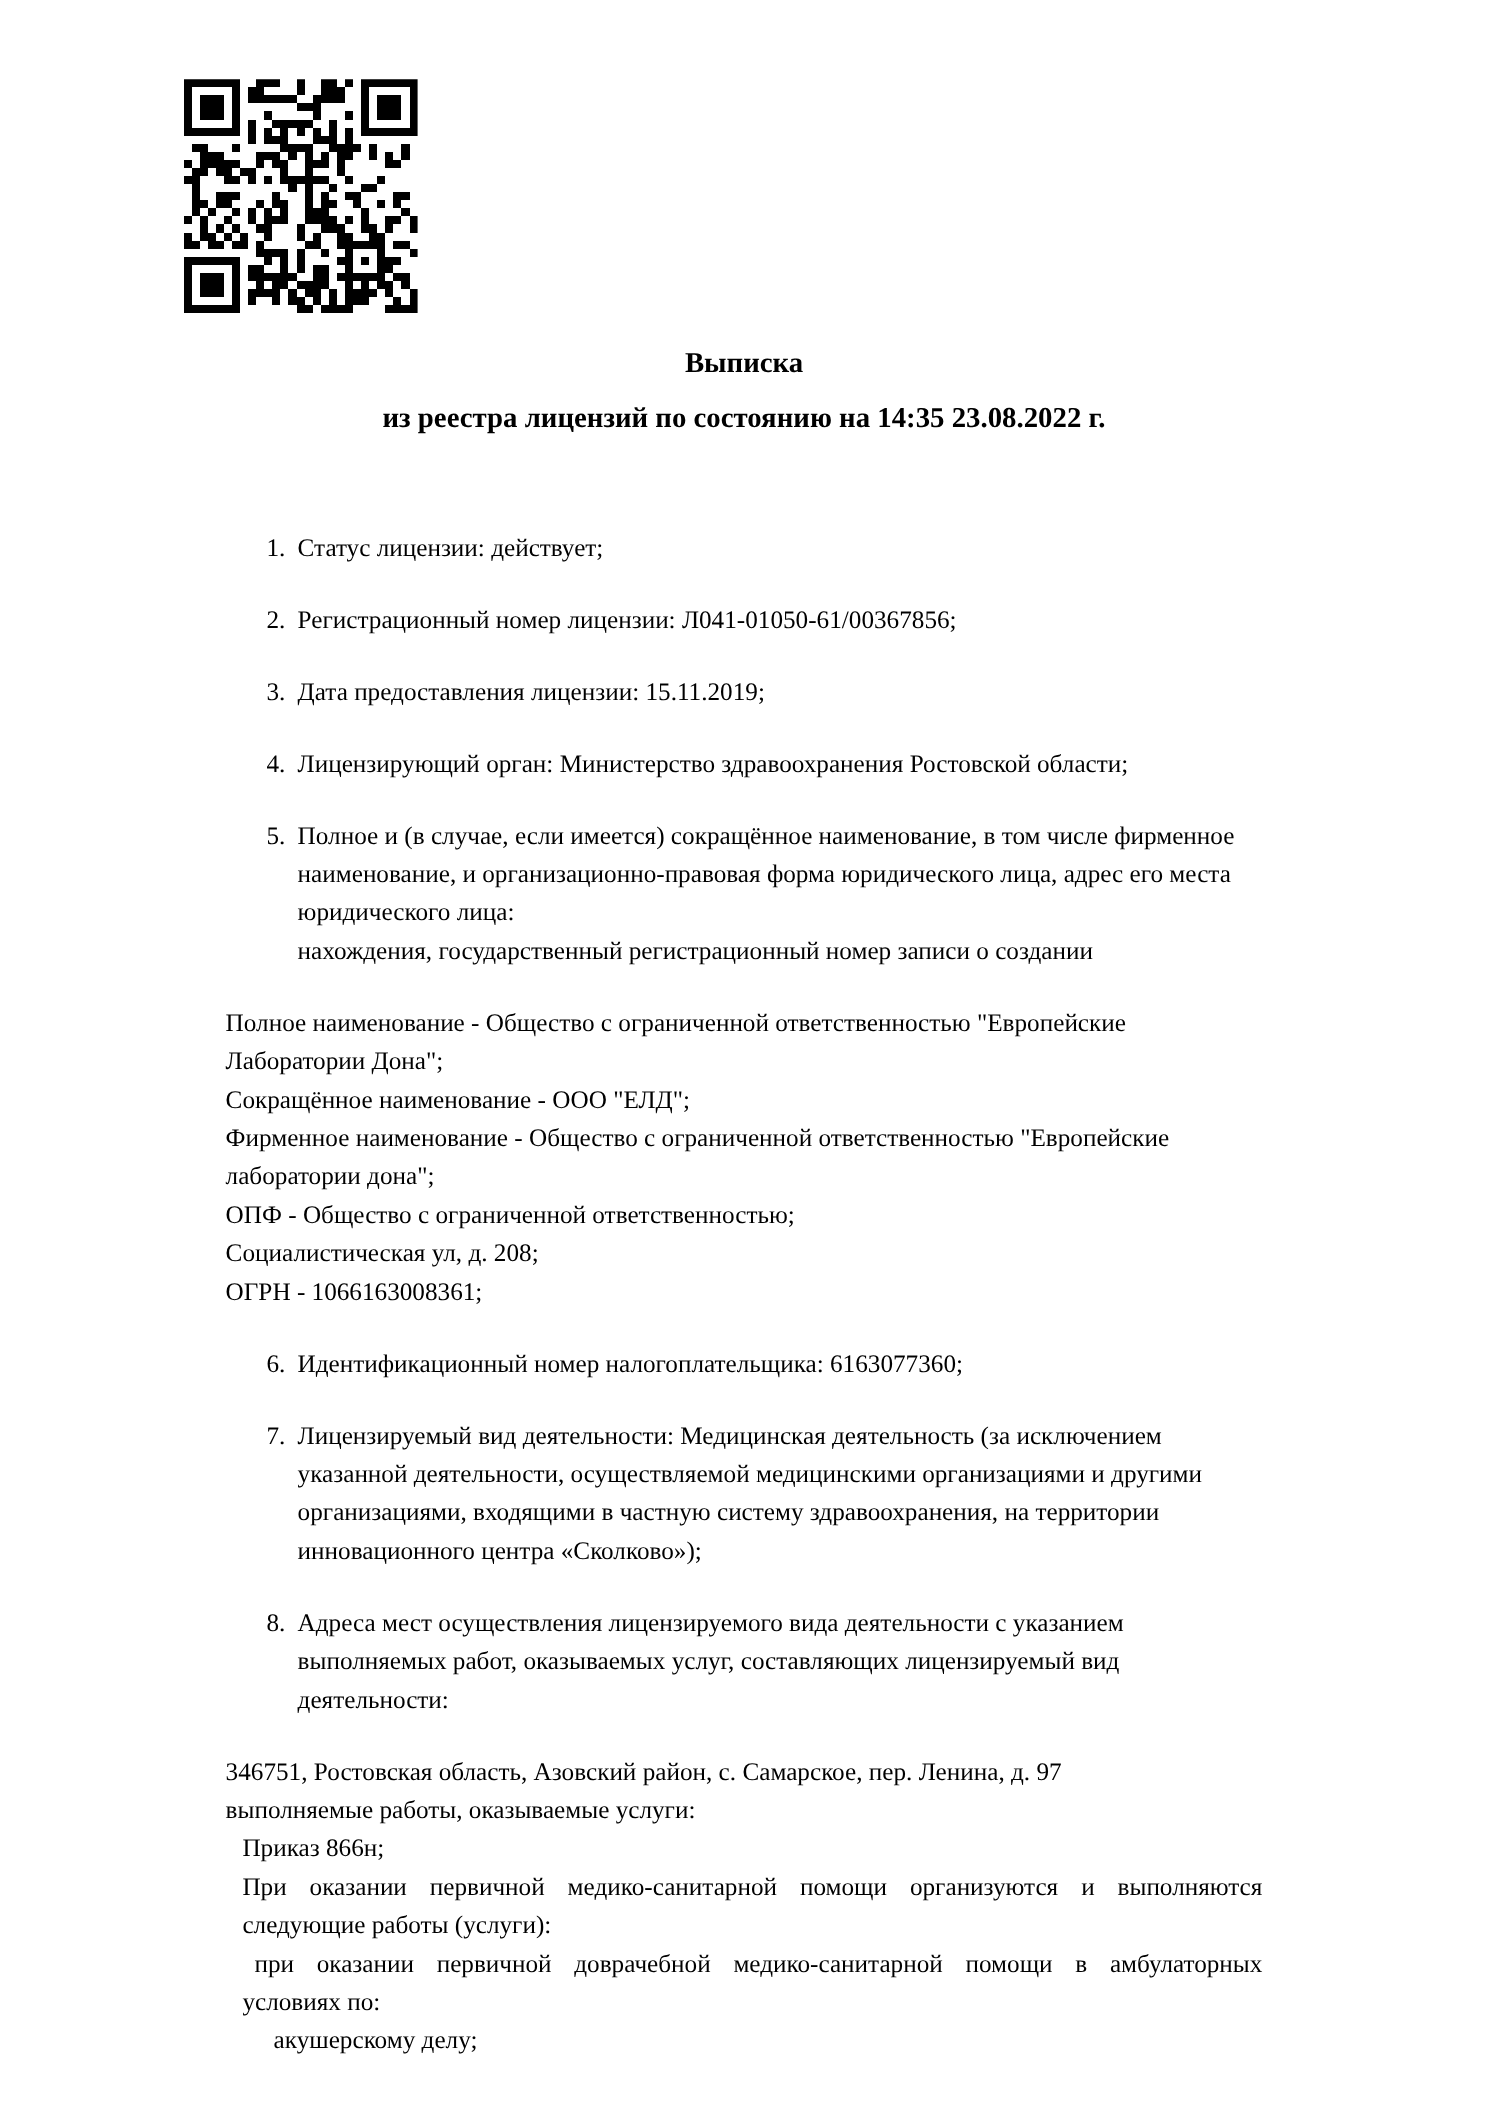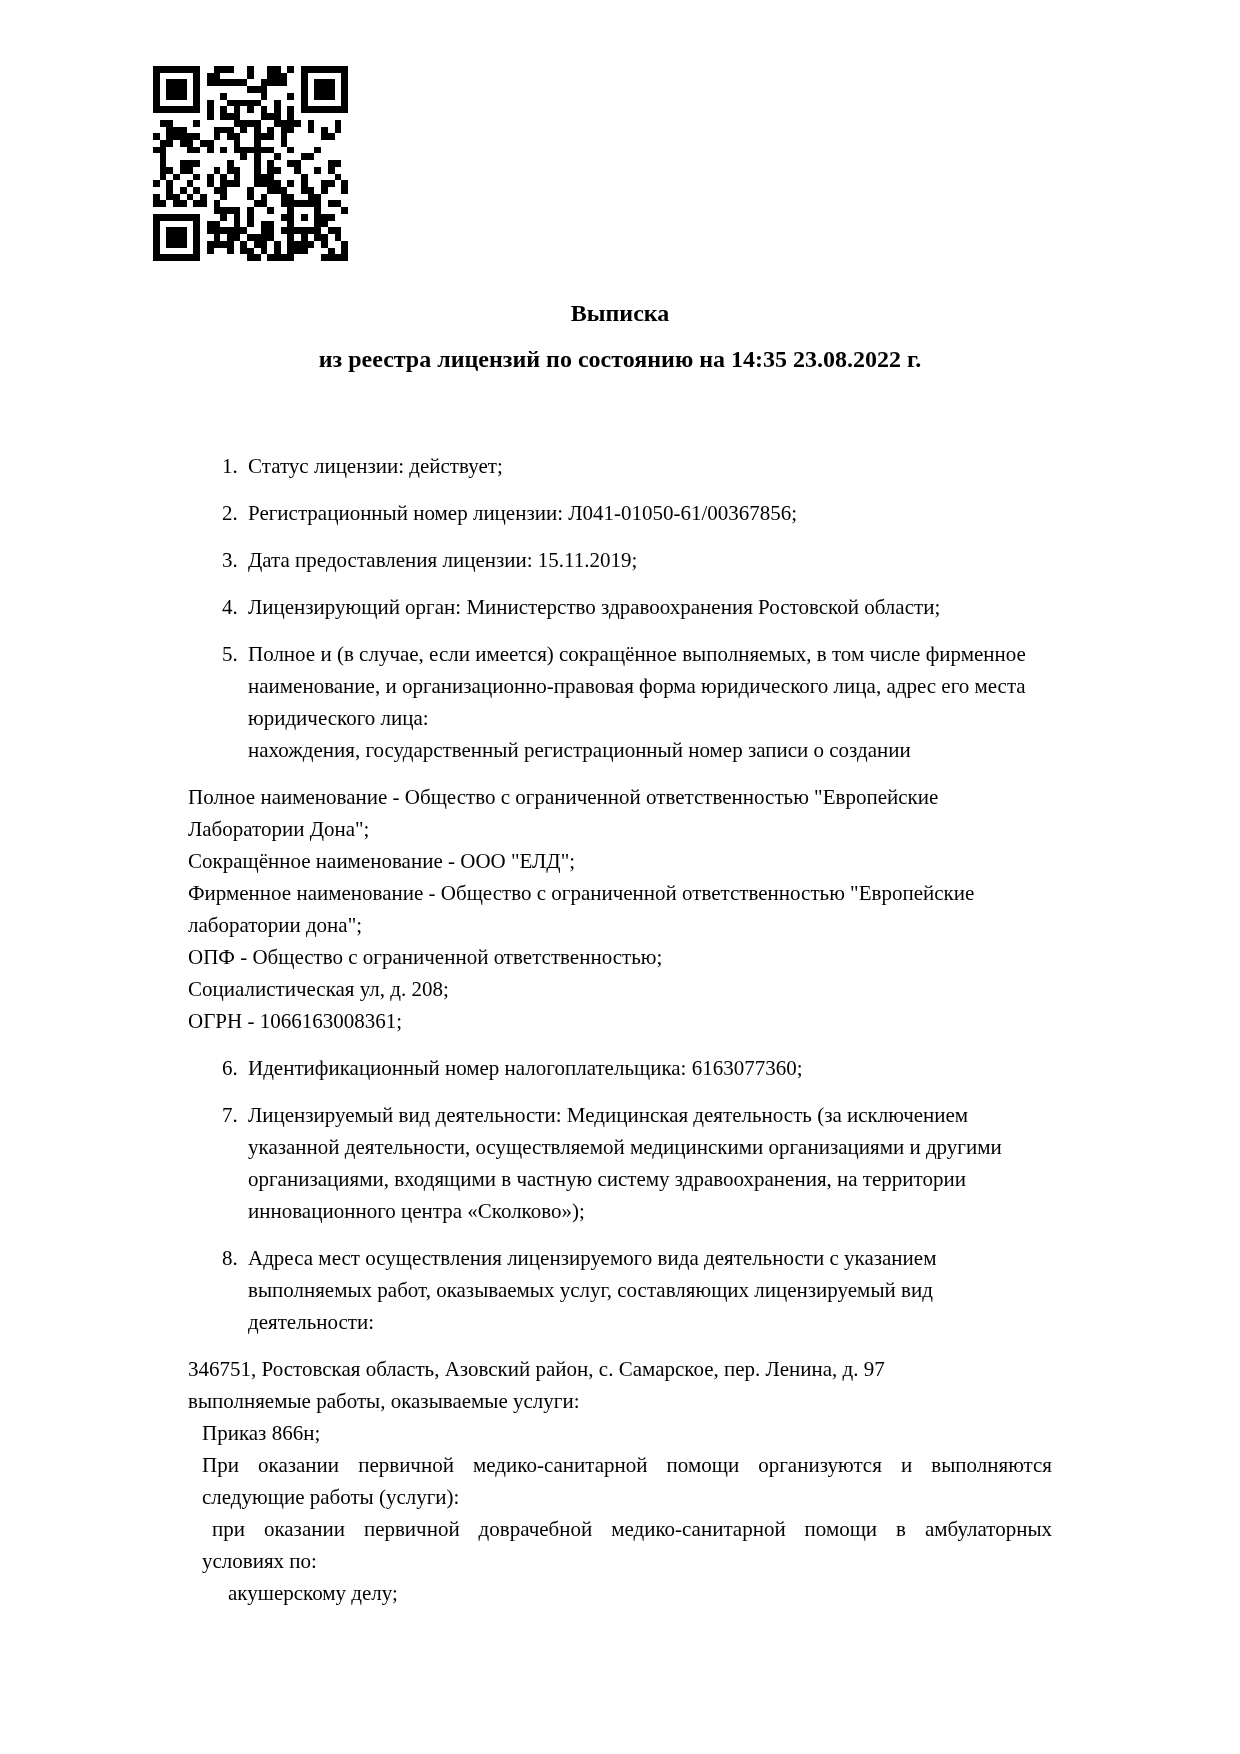--- a/index.html
+++ b/index.html
@@ -17,33 +17,33 @@
     position: absolute;
     left: 153px; top: 66px;
     width: 195px; height: 195px;
   }
   .content {
     position: absolute;
     left: 188px; top: 288px;
     width: 864px;
   }
   .title, .subtitle {
-    margin: 10px;
+    margin: 0;
     text-align: center;
     font-weight: bold;
     font-size: 24px;
     line-height: 30px;
   }
   .subtitle { margin-top: 16px; }
   #blocks {
     margin-top: 76px;
     font-size: 21px;
     line-height: 32px;
   }
-  .block { margin-top: 15px; }
+  .block { margin-top: 28px; }
   .block:first-child { margin-top: 14px; }
   .line { white-space: nowrap; }
   .item .line.first { margin-left: 34px; }
   .item .line.cont  { margin-left: 60px; }
   .num { display: inline-block; width: 26px; }
   .plain .line.ind1 { margin-left: 14px; }
   .plain .line.ind2 { margin-left: 24px; }
   .plain .line.ind3 { margin-left: 40px; }
   .line.just {
     white-space: normal;
@@ -471,21 +471,21 @@
         <div class="block item">
           <div class="line first"><span class="num">2.</span><span>Регистрационный номер лицензии: Л041-01050-61/00367856;</span></div>
         </div>
         <div class="block item">
           <div class="line first"><span class="num">3.</span><span>Дата предоставления лицензии: 15.11.2019;</span></div>
         </div>
         <div class="block item">
           <div class="line first"><span class="num">4.</span><span>Лицензирующий орган: Министерство здравоохранения Ростовской области;</span></div>
         </div>
         <div class="block item">
-          <div class="line first"><span class="num">5.</span><span>Полное и (в случае, если имеется) сокращённое выполняемых, в том числе фирменное</span></div>
+          <div class="line first"><span class="num">5.</span><span>Полное и (в случае, если имеется) сокращённое наименование, в том числе фирменное</span></div>
           <div class="line cont">наименование, и организационно-правовая форма юридического лица, адрес его места</div>
           <div class="line cont">юридического лица:</div>
           <div class="line cont">нахождения, государственный регистрационный номер записи о создании</div>
         </div>
         <div class="block plain">
           <div class="line">Полное наименование - Общество с ограниченной ответственностью "Европейские</div>
           <div class="line">Лаборатории Дона";</div>
           <div class="line">Сокращённое наименование - ООО "ЕЛД";</div>
           <div class="line">Фирменное наименование - Общество с ограниченной ответственностью "Европейские</div>
           <div class="line">лаборатории дона";</div>

